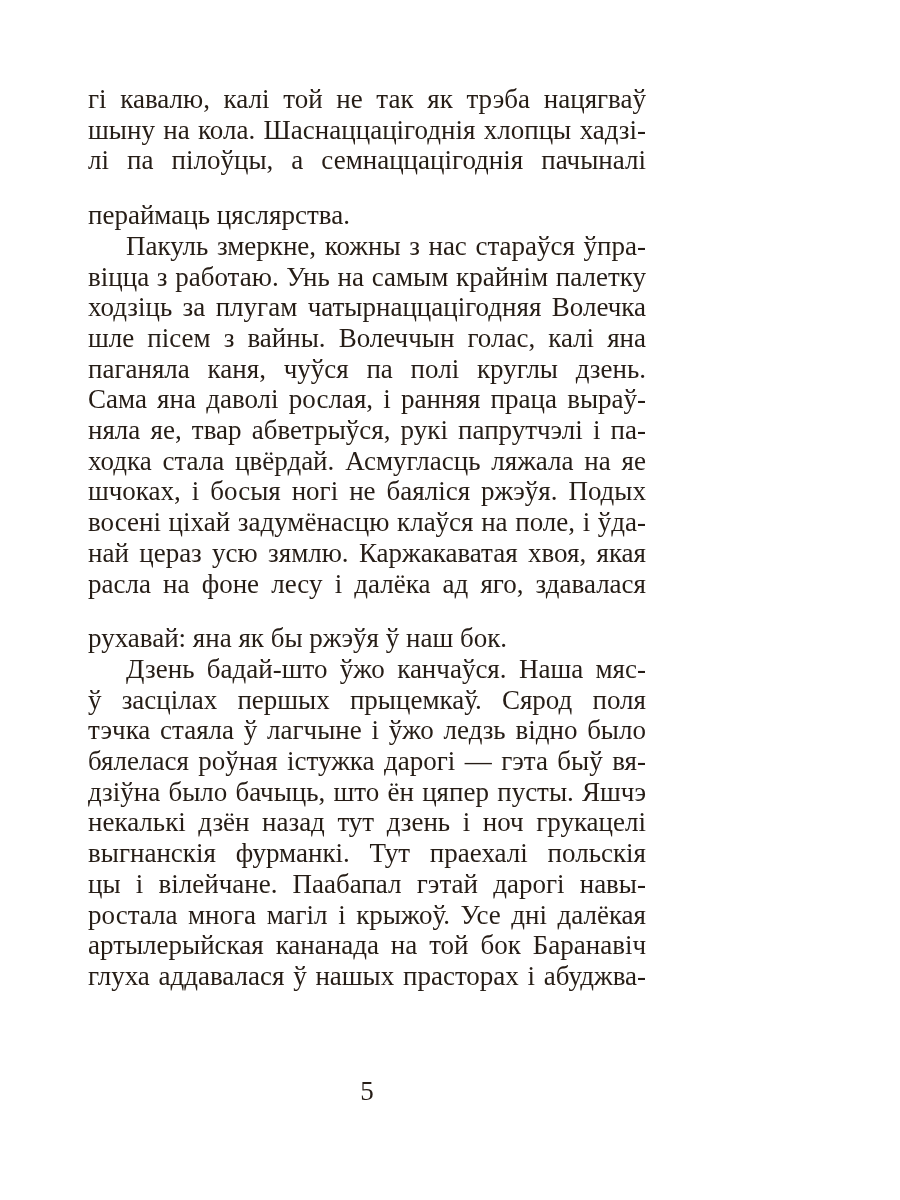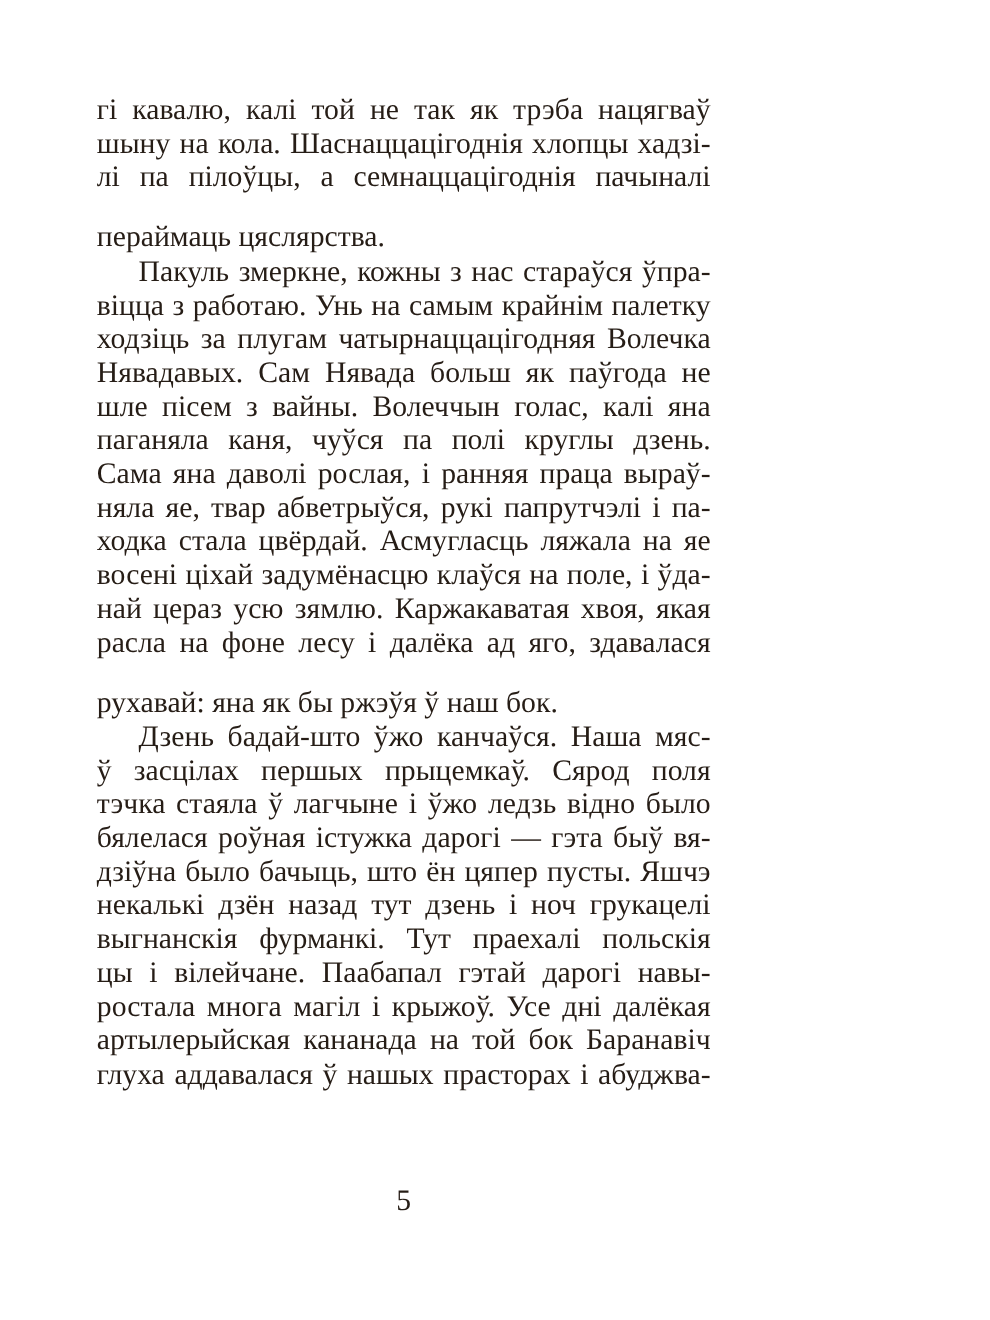--- a/index.html
+++ b/index.html
@@ -65,26 +65,26 @@
 
   <div class="text-block">
 
   <div class="text-line justify">гі кавалю, калі той не так як трэба нацягваў</div>
       <div class="text-line justify">шыну на кола. Шаснаццацігоднія хлопцы хадзі-</div>
       <div class="text-line justify">лі па пілоўцы, а семнаццацігоднія пачыналі</div>
       <div class="text-line plain">пераймаць цяслярства.</div>
       <div class="text-line justify indent">Пакуль змеркне, кожны з нас стараўся ўпра-</div>
       <div class="text-line justify">віцца з работаю. Унь на самым крайнім палетку</div>
       <div class="text-line justify">ходзіць за плугам чатырнаццацігодняя Волечка</div>
-      <div class="text-line justify">Нявадавых. Сам Нявада больш як паўгода не</div>
       <div class="text-line justify">шле пісем з вайны. Волеччын голас, калі яна</div>
       <div class="text-line justify">паганяла каня, чуўся па полі круглы дзень.</div>
       <div class="text-line justify">Сама яна даволі рослая, і ранняя праца выраў-</div>
       <div class="text-line justify">няла яе, твар абветрыўся, рукі папрутчэлі і па-</div>
       <div class="text-line justify">ходка стала цвёрдай. Асмугласць ляжала на яе</div>
+      <div class="text-line justify">шчоках, і босыя ногі не баяліся ржэўя. Подых</div>
       <div class="text-line justify">восені ціхай задумёнасцю клаўся на поле, і ўда-</div>
       <div class="text-line justify">най цераз усю зямлю. Каржакаватая хвоя, якая</div>
       <div class="text-line justify">расла на фоне лесу і далёка ад яго, здавалася</div>
       <div class="text-line plain">рухавай: яна як бы ржэўя ў наш бок.</div>
       <div class="text-line justify indent">Дзень бадай-што ўжо канчаўся. Наша мяс-</div>
       <div class="text-line justify">ў засцілах першых прыцемкаў. Сярод поля</div>
       <div class="text-line justify">тэчка стаяла ў лагчыне і ўжо ледзь відно было</div>
       <div class="text-line justify">бялелася роўная істужка дарогі — гэта быў вя-</div>
       <div class="text-line justify">дзіўна было бачыць, што ён цяпер пусты. Яшчэ</div>
       <div class="text-line justify">некалькі дзён назад тут дзень і ноч грукацелі</div>

